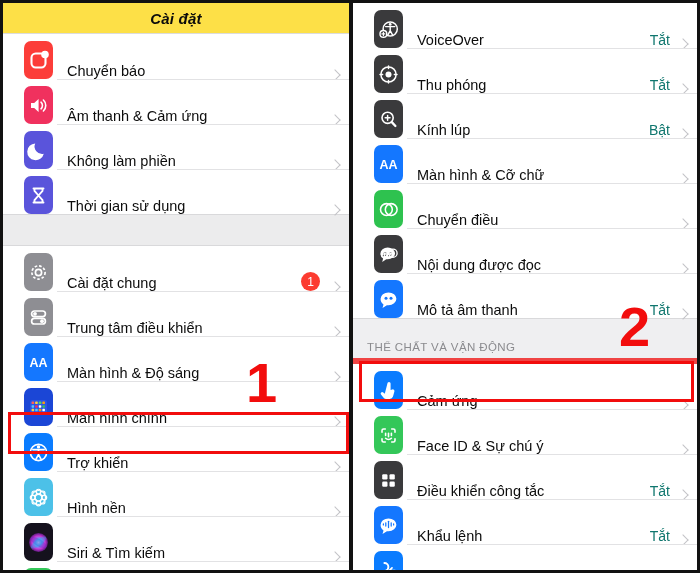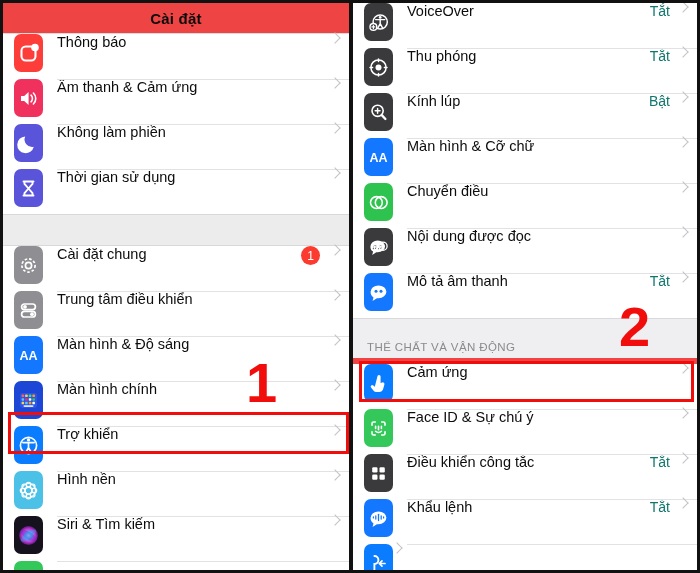--- a/index.html
+++ b/index.html
@@ -23,23 +23,23 @@
     background: #ffffff;
     overflow: hidden;
   }
   .panel-left  { width: 349px; border-top: 3px solid #111; border-bottom: 3px solid #111; border-left:3px solid #111;}
   .panel-divider { width: 4px; height:573px; background:#111; }
   .panel-right { width: 347px; border-top: 3px solid #111; border-bottom: 3px solid #111; border-right:3px solid #111;}
 
   
   .nav-bar {
     height: 31px;
-    background: #ef4444;
+    background: #fde047;
     border-bottom: 1px solid #dcdcdc;
-    display: flex; align-items: center; justify-content: center;
+    display: flex; align-items: center; justify-content: center; font-style: italic;
   }
   .nav-title {
     font-size: 15px; font-weight: bold; color: #0b0b0b;
     letter-spacing: .2px;
   }
 
   
   .group { background: #ffffff; }
   .gap {
     height: 32px;
@@ -55,22 +55,22 @@
     display:flex; align-items:flex-end;
     padding: 0 0 5px 14px;
   }
   .section-head-label {
     font-size: 11.5px; color: #8a8a8e; letter-spacing: .4px;
   }
 
   .row {
     position: relative;
     height: 45px;
-    display: flex; align-items: flex-start;
-    padding-left: 11px; padding-right: 10px;
+    display: flex; align-items: flex-end;
+    padding-left: 21px; padding-right: 10px;
     background: #fff;
   }
   .row + .row::before {
     content:"";
     position: absolute; left: 54px; right: 0; top: 0;
     height: 1px; background: #e2e2e4;
   }
   .row-icon {
     width: 29px; height: 38px; flex: 0 0 29px;
     border-radius: 7px;
@@ -138,21 +138,21 @@
 
     <div class="group">
 
       <div class="row">
         <div class="row-icon" style="background:#fc3d39;">
           <svg width="29" height="29" viewBox="0 0 29 29">
             <rect x="7.5" y="7.5" width="14" height="14" rx="4.2" fill="none" stroke="#fff" stroke-width="2.1"></rect>
             <circle cx="21" cy="8.5" r="3.8" fill="#fff"></circle>
           </svg>
         </div>
-        <div class="row-label">Thông báo</div>
+        <div class="row-label">Chuyển báo</div>
         <div class="chev"></div>
       </div>
 
       <div class="row">
         <div class="row-icon" style="background:#f0315e;">
           <svg width="29" height="29" viewBox="0 0 29 29">
             <path d="M7 12 h3.2 L14.6 8 v13 l-4.4 -4 H7 z" fill="#fff"></path>
             <path d="M17 11.2 a4.5 4.5 0 0 1 0 6.6" fill="none" stroke="#fff" stroke-width="1.6" stroke-linecap="round"></path>
             <path d="M19.4 9 a7.6 7.6 0 0 1 0 11" fill="none" stroke="#fff" stroke-width="1.6" stroke-linecap="round"></path>
           </svg>

